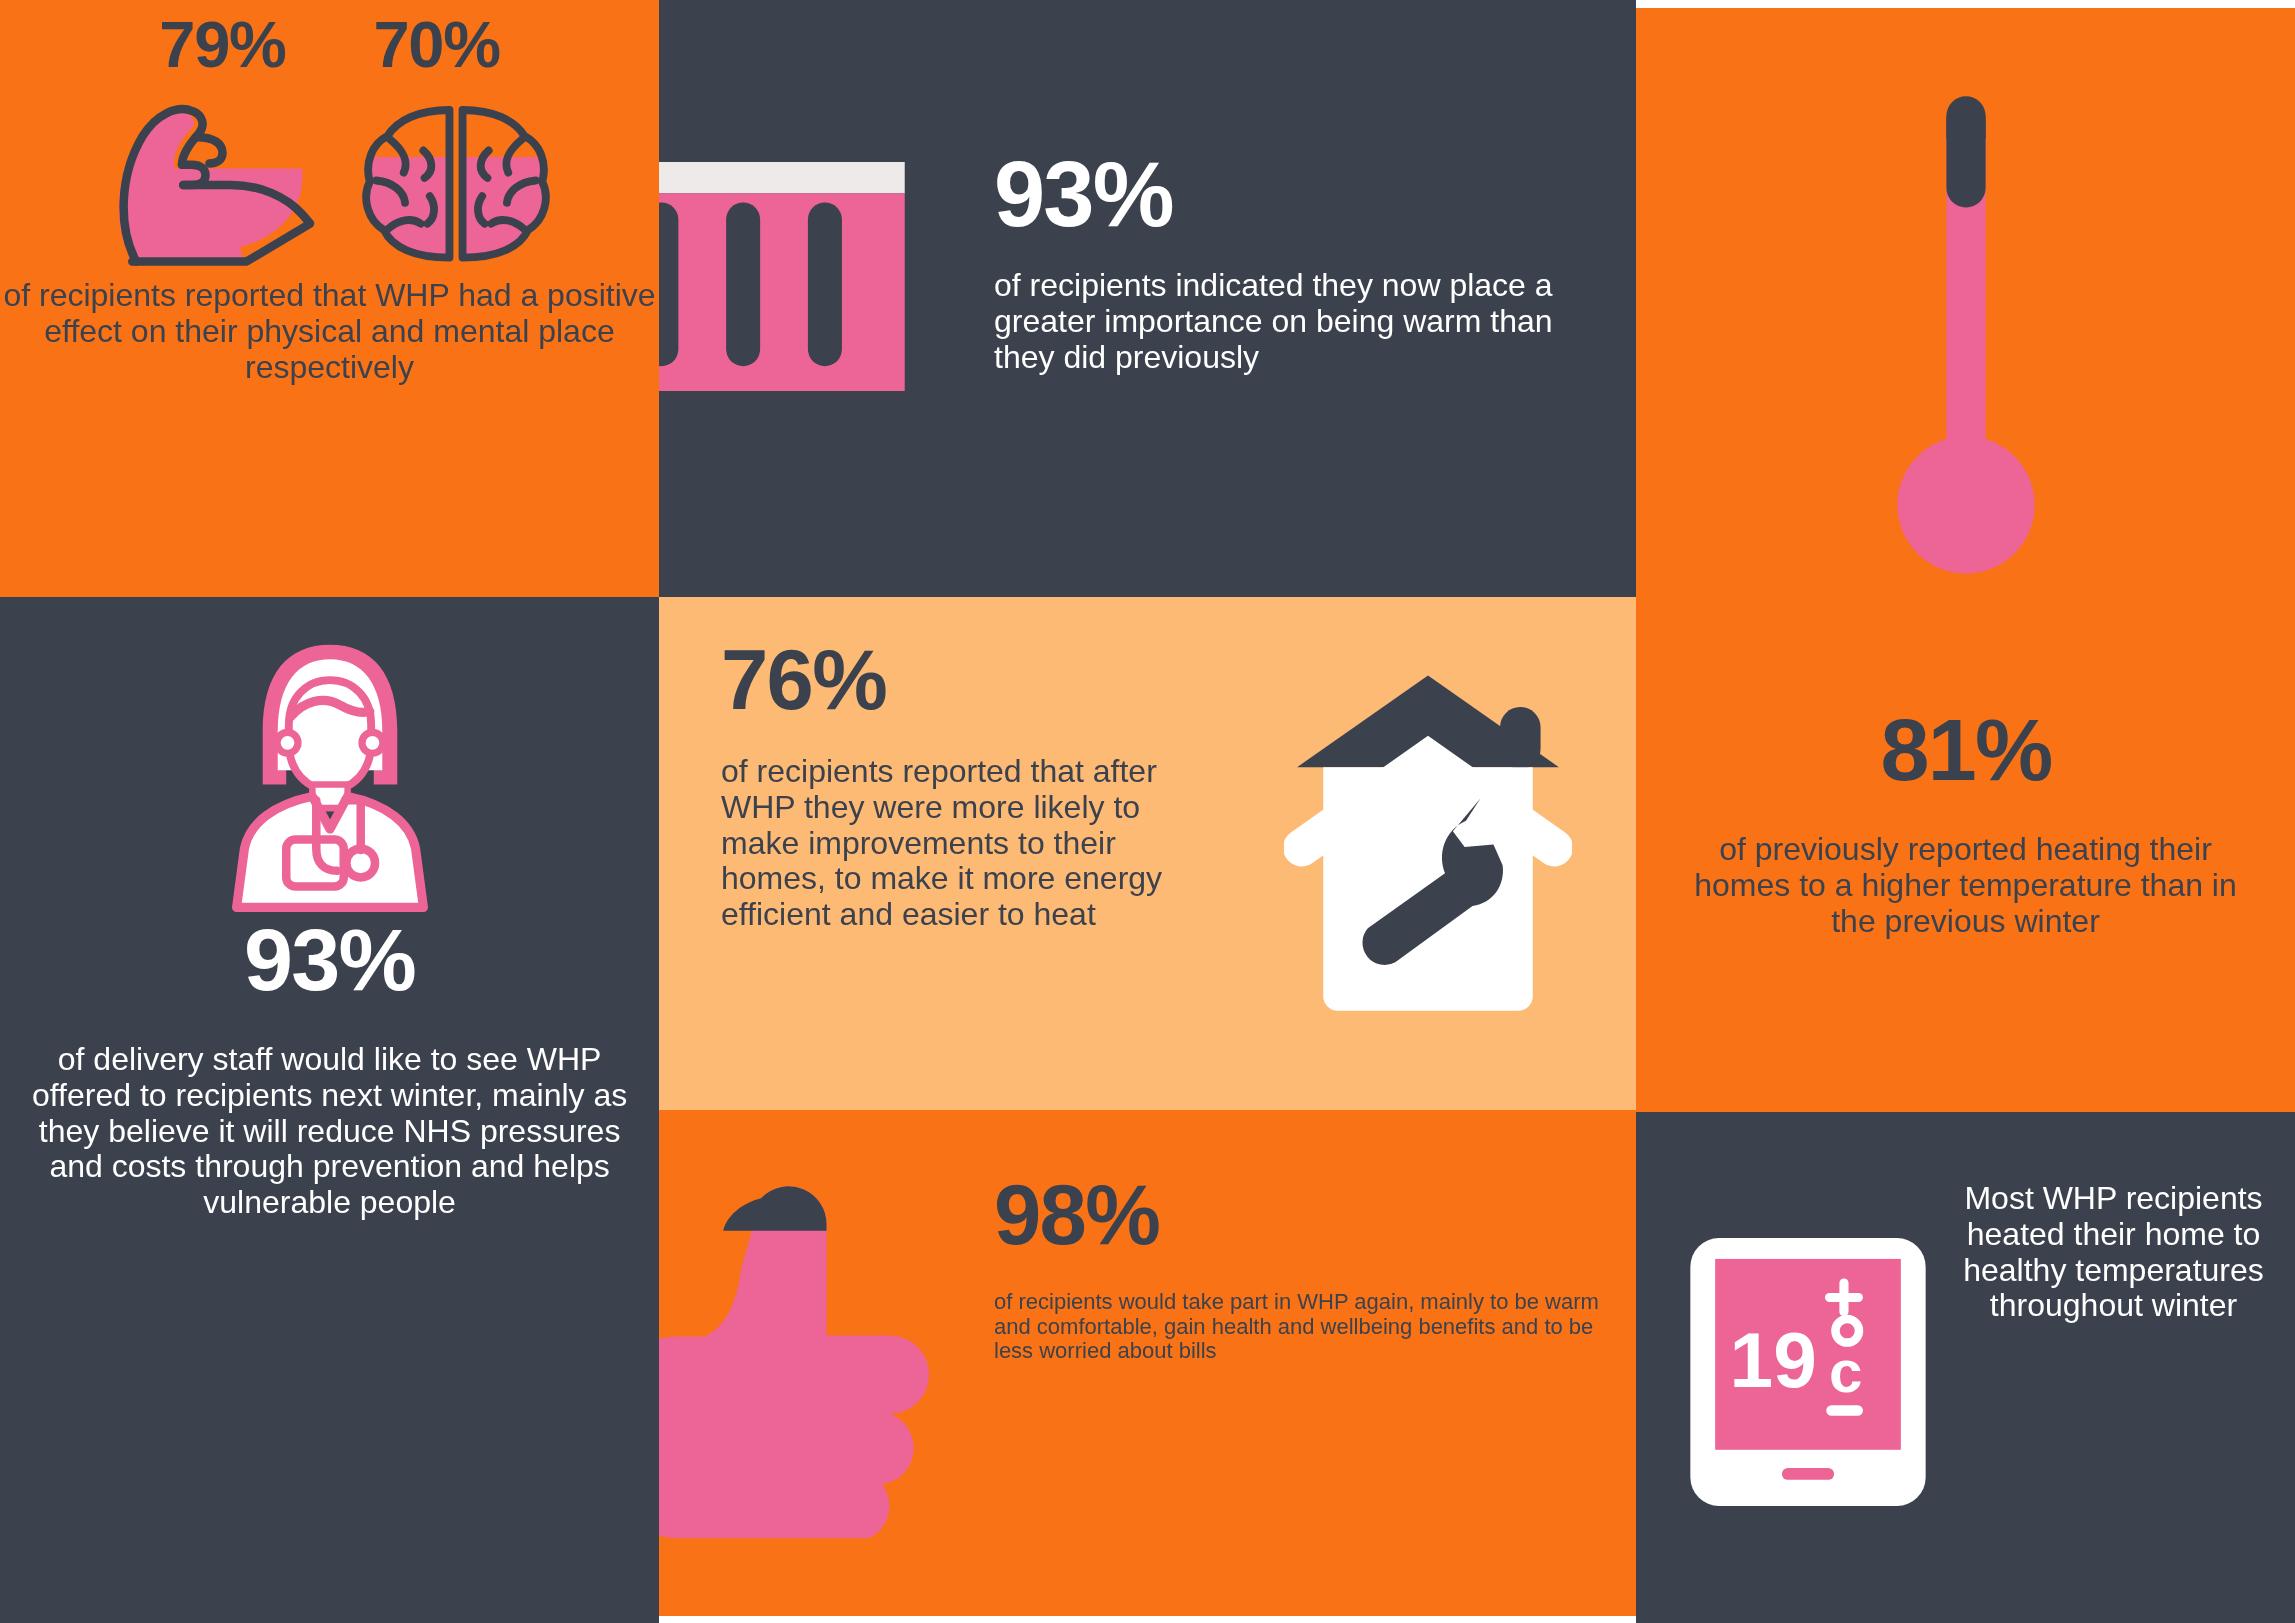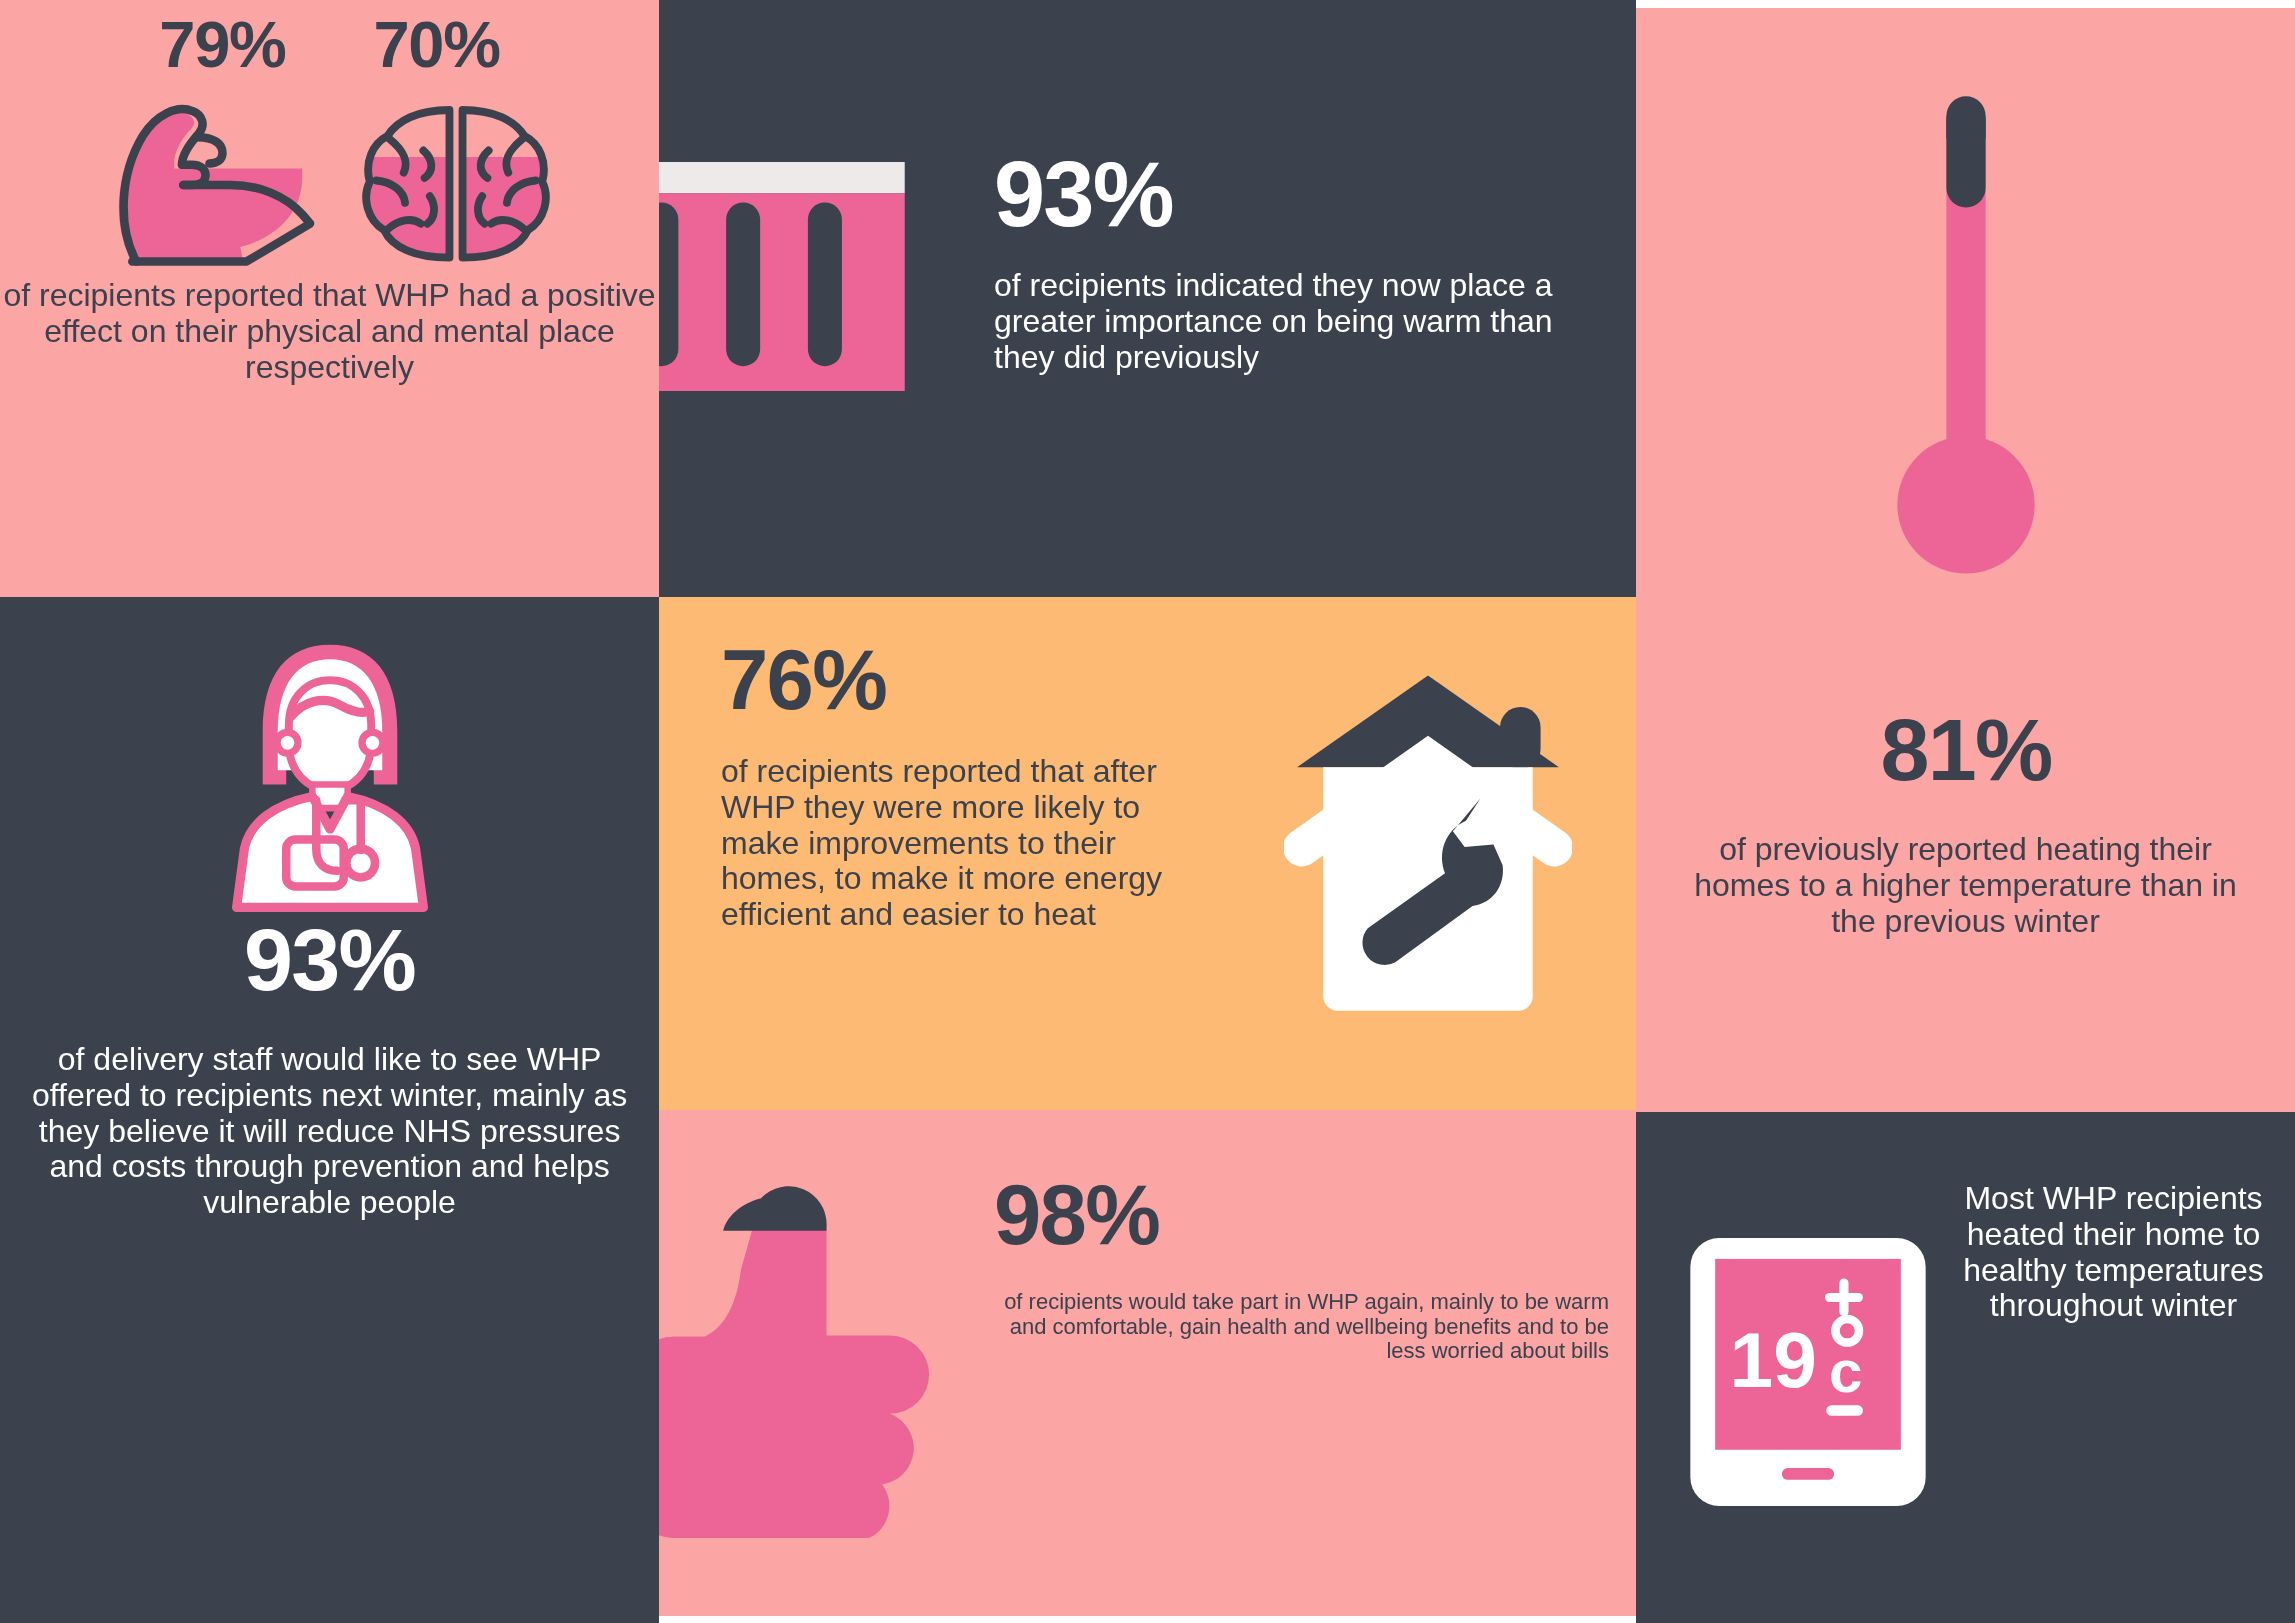--- a/index.html
+++ b/index.html
@@ -20,33 +20,33 @@
     height: 1623px;
     background: #ffffff;
   }
 
   
   .panel {
     position: absolute;
     overflow: hidden;
     box-sizing: border-box;
   }
-  .bg-mint { background: #fca5a5; }
+  .bg-mint { background: #f97316; }
   .bg-dark { background: #3b414d; }
   .bg-pink { background: #fdba74; }
 
   
   #panel-health      { left: 0;    top: 0;     width: 659px; height: 597px; }
   #panel-warmth      { left: 659px; top: 0;   width: 977px; height: 597px; }
   #panel-thermometer { left: 1636px; top: 0;   width: 660px; height: 1255px; margin-top: 8px; }
 
   #panel-staff       { left: 0;    top: 597px; width: 659px; height: 1026px; }
   #panel-improve     { left: 659px; top: 597px; width: 977px; height: 513px; }
 
-  #panel-repeat      { left: 659px; top: 1110px; width: 977px; height: 506px; text-align: right; }
+  #panel-repeat      { left: 659px; top: 1110px; width: 977px; height: 506px; }
   #panel-thermostat  { left: 1636px; top: 1112px; width: 660px; height: 511px; }
 
   
   .stat {
     font-weight: bold;
     line-height: 0.95;
     letter-spacing: -0.02em;
     margin: 0;
   }
   .body-text {

